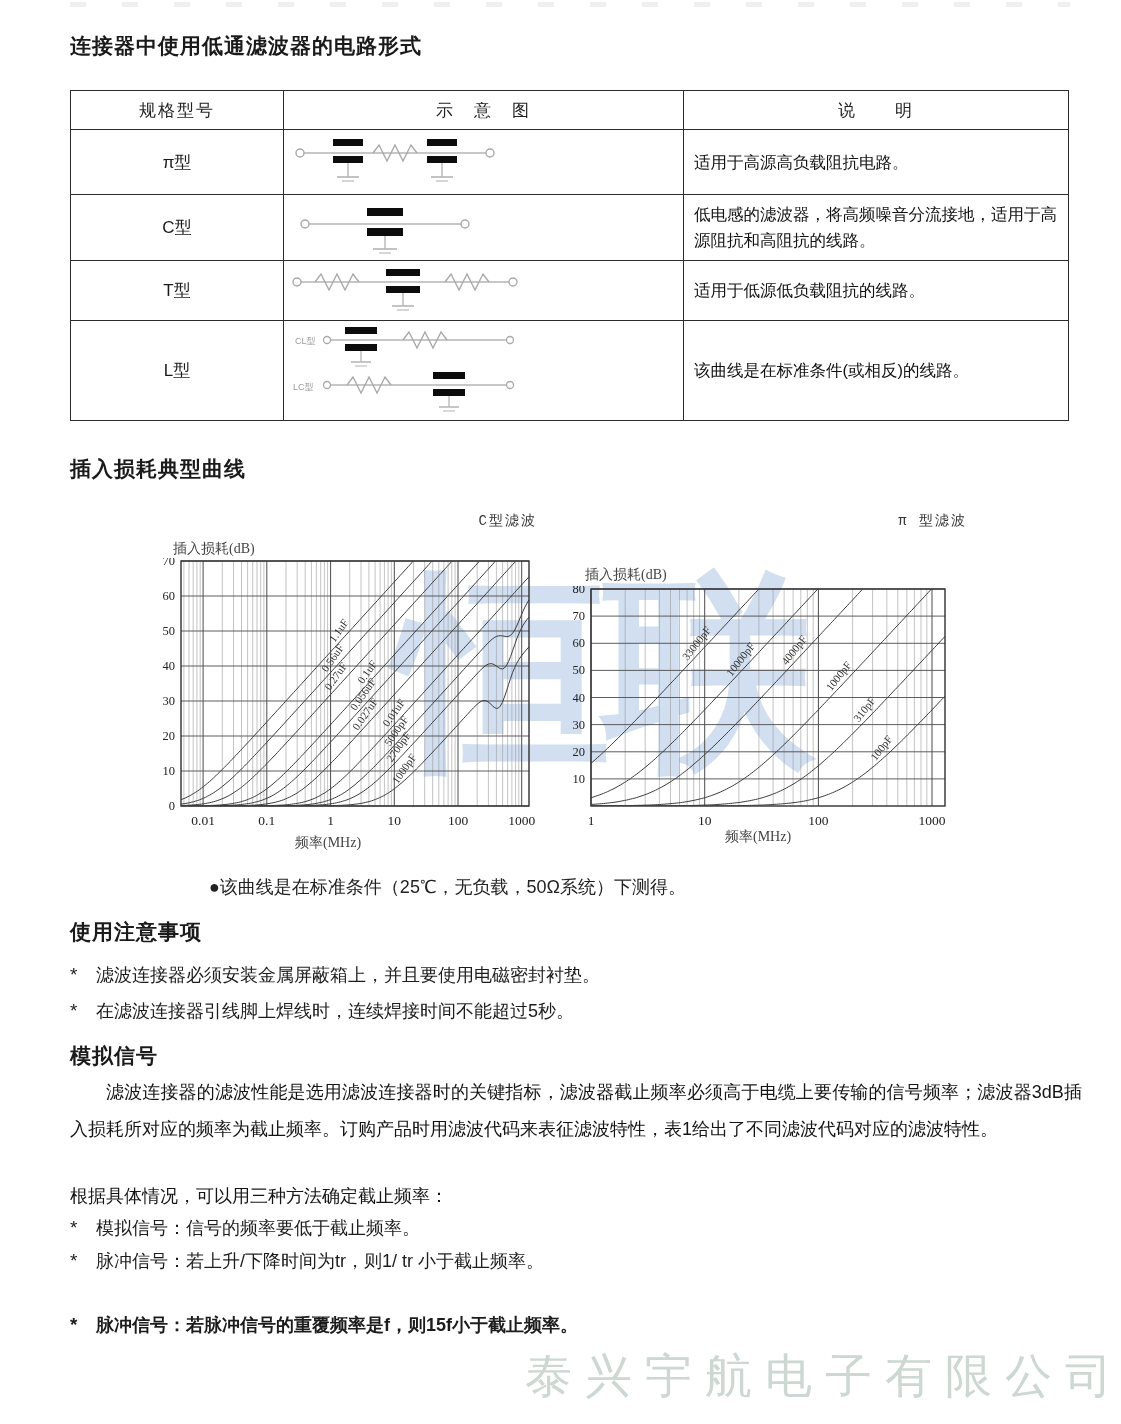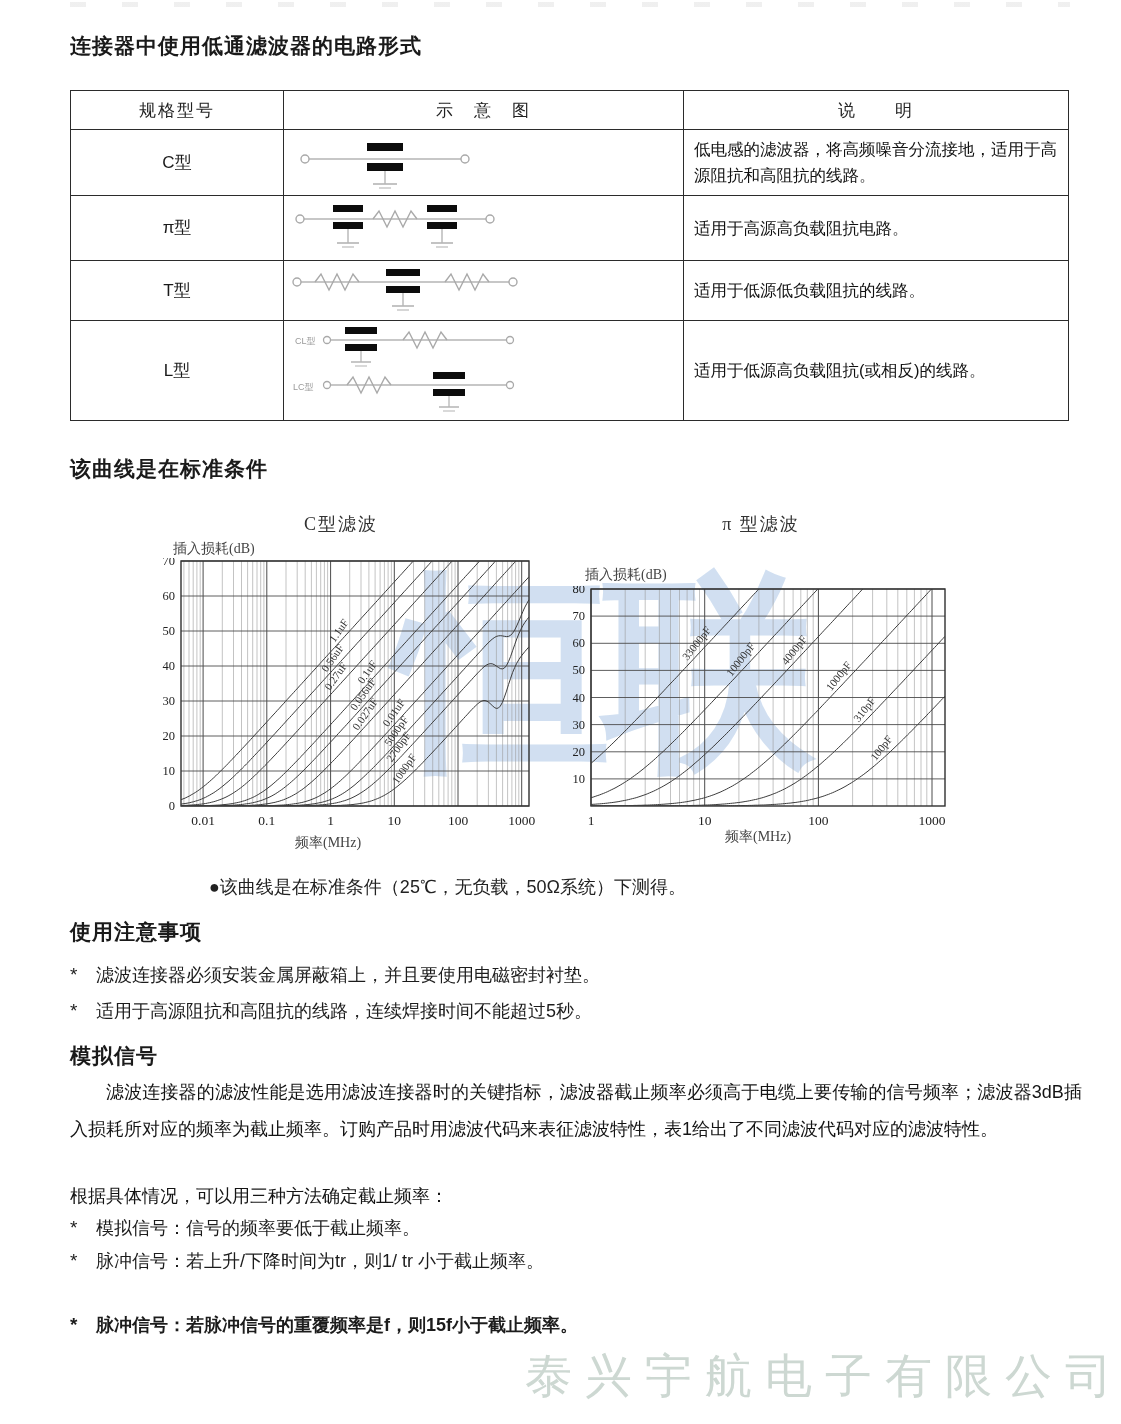--- a/index.html
+++ b/index.html
@@ -10,21 +10,21 @@
     background:repeating-linear-gradient(90deg,#e3e3e3 0 16px,transparent 16px 52px);}
   
   table.spec{border-collapse:collapse;width:998px;table-layout:fixed;}
   table.spec td,table.spec th{border:1.4px solid #2b2b2b;font-weight:400;vertical-align:middle;}
   th.hdr{font-size:17px;letter-spacing:2px;height:36px;color:#222;}
   td.model{text-align:center;font-size:17px;}
   td.diag{}
   td.desc{font-size:16.5px;line-height:1.6;padding:6px 10px;color:#111;text-align:left;}
   .ckt-label{font-size:9px;fill:#9a9a9a;}
   
-  .chart-title{font-size:18px;color:#333;letter-spacing:2px;text-align:center;font-family:Liberation Serif, serif;}
+  .chart-title{font-size:14px;color:#333;letter-spacing:2px;text-align:right;font-family:Liberation Mono, monospace;}
   .axis-label{font-size:14px;color:#444;font-family:"Liberation Serif",serif;}
   .note-line{font-size:18px;color:#222;margin-left:41px;}
   .bullet-line{font-size:18px;color:#1c1c1c;}
   .bullet-line .star{display:inline-block;width:26px;font-size:19px;}
   .para{font-size:18px;line-height:37px;text-align:justify;text-indent:2em;color:#141414;}
   .plain{font-size:18px;color:#141414;}
   .watermark-center{font-size:212px;font-weight:700;font-family:"Liberation Serif",serif;
     line-height:1;letter-spacing:-6px;z-index:0;user-select:none;padding-left:36px;}
   .footer-mark{font-size:47px;font-family:"Liberation Serif",serif;letter-spacing:13px;
     white-space:nowrap;user-select:none;}
@@ -45,37 +45,20 @@
     <colgroup>
         <col style="width:213px">
         <col style="width:400px">
         <col style="width:385px">
       </colgroup>
     <tbody>
         <tr>
       <th class="hdr">规格型号</th>
       <th class="hdr">示　意　图</th>
       <th class="hdr">说　　明</th>
-    </tr>
-
-    <tr style="height:62px;">
-      <td class="model">C型</td>
-      <td class="diag">
-        <svg width="200" height="56">
-          <line x1="20" y1="25" x2="180" y2="25" stroke="#b5b5b5" stroke-width="1.4"></line>
-          <circle cx="20" cy="25" r="4" fill="#fff" stroke="#a9a9a9" stroke-width="1.4"></circle>
-          <circle cx="180" cy="25" r="4" fill="#fff" stroke="#a9a9a9" stroke-width="1.4"></circle>
-          <rect x="82" y="9" width="36" height="8" fill="#0c0c0c"></rect>
-          <rect x="82" y="29" width="36" height="8" fill="#0c0c0c"></rect>
-          <line x1="100" y1="37" x2="100" y2="50" stroke="#b5b5b5" stroke-width="1.4"></line>
-          <line x1="88" y1="50" x2="112" y2="50" stroke="#b5b5b5" stroke-width="1.6"></line>
-          <line x1="94" y1="54" x2="106" y2="54" stroke="#c4c4c4" stroke-width="1.4"></line>
-        </svg>
-      </td>
-      <td class="desc">低电感的滤波器，将高频噪音分流接地，适用于高源阻抗和高阻抗的线路。</td>
     </tr>
 
     <tr style="height:65px;">
       <td class="model">π型</td>
       <td class="diag">
         <svg width="220" height="62">
           <line x1="15" y1="22" x2="205" y2="22" stroke="#b5b5b5" stroke-width="1.4"></line>
           <circle cx="15" cy="22" r="4" fill="#fff" stroke="#a9a9a9" stroke-width="1.4"></circle>
           <circle cx="205" cy="22" r="4" fill="#fff" stroke="#a9a9a9" stroke-width="1.4"></circle>
           <rect x="48" y="8" width="30" height="7" fill="#0c0c0c"></rect>
@@ -87,20 +70,37 @@
           <rect x="142" y="8" width="30" height="7" fill="#0c0c0c"></rect>
           <rect x="142" y="25" width="30" height="7" fill="#0c0c0c"></rect>
           <line x1="157" y1="32" x2="157" y2="46" stroke="#b5b5b5" stroke-width="1.4"></line>
           <line x1="146" y1="46" x2="168" y2="46" stroke="#b5b5b5" stroke-width="1.6"></line>
           <line x1="151" y1="50" x2="163" y2="50" stroke="#c4c4c4" stroke-width="1.4"></line>
         </svg>
       </td>
       <td class="desc">适用于高源高负载阻抗电路。</td>
     </tr>
 
+    <tr style="height:62px;">
+      <td class="model">C型</td>
+      <td class="diag">
+        <svg width="200" height="56">
+          <line x1="20" y1="25" x2="180" y2="25" stroke="#b5b5b5" stroke-width="1.4"></line>
+          <circle cx="20" cy="25" r="4" fill="#fff" stroke="#a9a9a9" stroke-width="1.4"></circle>
+          <circle cx="180" cy="25" r="4" fill="#fff" stroke="#a9a9a9" stroke-width="1.4"></circle>
+          <rect x="82" y="9" width="36" height="8" fill="#0c0c0c"></rect>
+          <rect x="82" y="29" width="36" height="8" fill="#0c0c0c"></rect>
+          <line x1="100" y1="37" x2="100" y2="50" stroke="#b5b5b5" stroke-width="1.4"></line>
+          <line x1="88" y1="50" x2="112" y2="50" stroke="#b5b5b5" stroke-width="1.6"></line>
+          <line x1="94" y1="54" x2="106" y2="54" stroke="#c4c4c4" stroke-width="1.4"></line>
+        </svg>
+      </td>
+      <td class="desc">低电感的滤波器，将高频噪音分流接地，适用于高源阻抗和高阻抗的线路。</td>
+    </tr>
+
     <tr style="height:60px;">
       <td class="model">T型</td>
       <td class="diag">
         <svg width="240" height="56">
           <line x1="12" y1="20" x2="228" y2="20" stroke="#b5b5b5" stroke-width="1.4"></line>
           <circle cx="12" cy="20" r="4" fill="#fff" stroke="#a9a9a9" stroke-width="1.4"></circle>
           <circle cx="228" cy="20" r="4" fill="#fff" stroke="#a9a9a9" stroke-width="1.4"></circle>
           <polyline points="30,20 36,12 44,28 52,12 60,28 68,12 74,20" fill="none" stroke="#a9a9a9" stroke-width="1.4"></polyline>
           <polyline points="160,20 166,12 174,28 182,12 190,28 198,12 204,20" fill="none" stroke="#a9a9a9" stroke-width="1.4"></polyline>
           <rect x="101" y="7" width="34" height="7" fill="#0c0c0c"></rect>
@@ -133,27 +133,27 @@
           <circle cx="42" cy="63" r="3.5" fill="#fff" stroke="#a9a9a9" stroke-width="1.3"></circle>
           <circle cx="225" cy="63" r="3.5" fill="#fff" stroke="#a9a9a9" stroke-width="1.3"></circle>
           <polyline points="62,63 68,55 76,71 84,55 92,71 100,55 106,63" fill="none" stroke="#a9a9a9" stroke-width="1.4"></polyline>
           <rect x="148" y="50" width="32" height="7" fill="#0c0c0c"></rect>
           <rect x="148" y="67" width="32" height="7" fill="#0c0c0c"></rect>
           <line x1="164" y1="74" x2="164" y2="85" stroke="#b5b5b5" stroke-width="1.3"></line>
           <line x1="154" y1="85" x2="174" y2="85" stroke="#b5b5b5" stroke-width="1.5"></line>
           <line x1="158" y1="89" x2="170" y2="89" stroke="#c4c4c4" stroke-width="1.3"></line>
         </svg>
       </td>
-      <td class="desc">适用于低源高负载阻抗(或相反)的线路。</td>
+      <td class="desc">该曲线是在标准条件(或相反)的线路。</td>
     </tr>
   </tbody>
     </table>
 </div>
 
-<div class="abs h1 zlift" style="left:70px;top:455px;">该曲线是在标准条件</div>
+<div class="abs h1 zlift" style="left:70px;top:455px;">插入损耗典型曲线</div>
 
 <div class="abs zlift" style="left:145px;top:512px;width:392px;">
   <div class="chart-title" style="width:392px;">C型滤波</div>
   <div class="axis-label abs" style="left:28px;top:28px;">插入损耗(dB)</div>
   <svg id="chart0" class="abs" style="left:0;top:46px;" width="392" height="286">
       <defs>
         <clipPath id="cp0">
           <rect x="36" y="3" width="348" height="245"></rect>
         </clipPath>
       </defs>
@@ -329,21 +329,21 @@
   <div class="axis-label abs" style="left:170px;top:316px;">频率(MHz)</div>
 </div>
 
 <div class="abs note-line zlift" style="left:168px;top:875px;">●该曲线是在标准条件（25℃，无负载，50Ω系统）下测得。</div>
 
 <div class="abs h1 zlift" style="left:70px;top:918px;">使用注意事项</div>
 <div class="abs bullet-line zlift" style="left:70px;top:963px;">
   <span class="star">*</span><span>滤波连接器必须安装金属屏蔽箱上，并且要使用电磁密封衬垫。</span>
 </div>
 <div class="abs bullet-line zlift" style="left:70px;top:999px;">
-  <span class="star">*</span><span>适用于高源阻抗和高阻抗的线路，连续焊接时间不能超过5秒。</span>
+  <span class="star">*</span><span>在滤波连接器引线脚上焊线时，连续焊接时间不能超过5秒。</span>
 </div>
 
 <div class="abs h1 zlift" style="left:70px;top:1042px;">模拟信号</div>
 <div class="abs para zlift" style="left:70px;top:1074px;width:1012px;">滤波连接器的滤波性能是选用滤波连接器时的关键指标，滤波器截止频率必须高于电缆上要传输的信号频率；滤波器3dB插入损耗所对应的频率为截止频率。订购产品时用滤波代码来表征滤波特性，表1给出了不同滤波代码对应的滤波特性。</div>
 <div class="abs plain zlift" style="left:70px;top:1184px;">根据具体情况，可以用三种方法确定截止频率：</div>
 <div class="abs bullet-line zlift" style="left:70px;top:1216px;">
   <span class="star">*</span><span>模拟信号：信号的频率要低于截止频率。</span>
 </div>
 <div class="abs bullet-line zlift" style="left:70px;top:1249px;">
   <span class="star">*</span><span>脉冲信号：若上升/下降时间为tr，则1/ tr 小于截止频率。</span>

